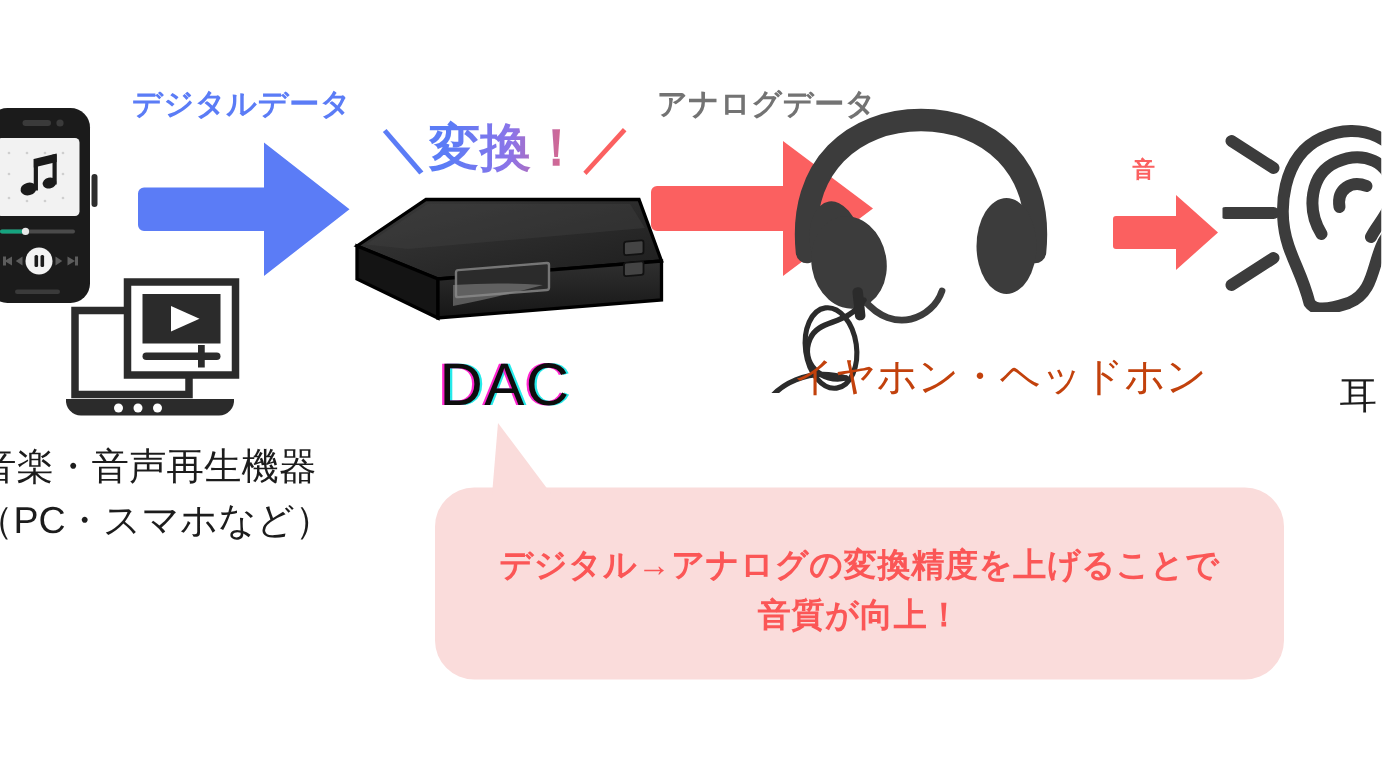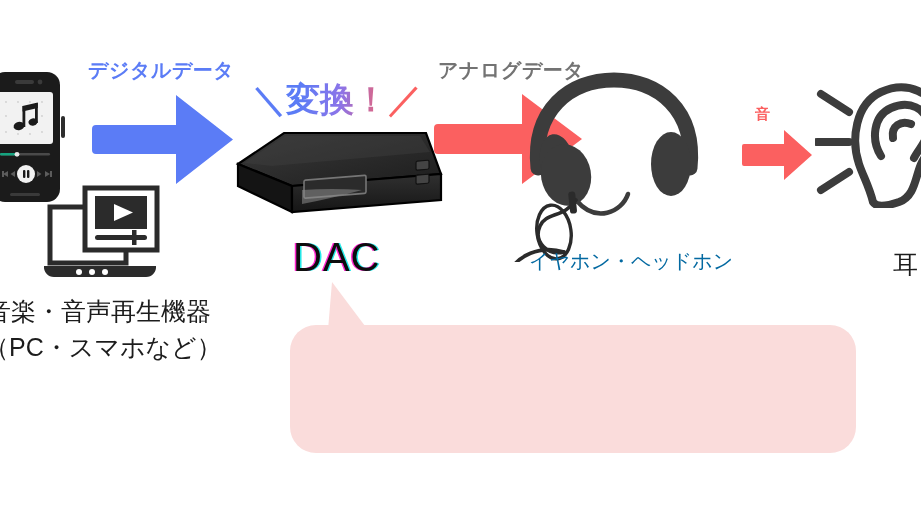--- a/index.html
+++ b/index.html
@@ -68,23 +68,23 @@
     left: -14px; top: 296px;
     font-size: 25px;
     color: #1c1c1c;
   }
   .lbl-source2 {
     left: -16px; top: 332px;
     font-size: 25px;
     color: #1c1c1c;
   }
   .lbl-headphone {
-    left: 529px; top: 249px;
-    font-size: 20px;
-    color: #0369a1;
+    left: 529px; top: 235px;
+    font-size: 27px;
+    color: #c2410c;
   }
   .lbl-ear {
     left: 893px; top: 249px;
     font-size: 25px;
     color: #1c1c1c;
   }
 
   
   .arrow-blue  { left: 92px;  top: 92px;  }
   .arrow-red   { left: 434px; top: 90px;  }
@@ -261,14 +261,18 @@
   <div class="abs lbl lbl-oto">音</div>
   <div class="abs lbl lbl-henkan">＼変換！／</div>
   <div class="abs lbl lbl-dac">DAC</div>
   <div class="abs lbl lbl-source1">音楽・音声再生機器</div>
   <div class="abs lbl lbl-source2">（PC・スマホなど）</div>
   <div class="abs lbl lbl-headphone">イヤホン・ヘッドホン</div>
   <div class="abs lbl lbl-ear">耳</div>
 
   <div class="abs callout"></div>
   <div class="abs callout-tail"></div>
+  <div class="abs callout-text">
+    <div>デジタル→アナログの変換精度を上げることで</div>
+    <div>音質が向上！</div>
+  </div>
 
 </div>
 
 </body></html>

